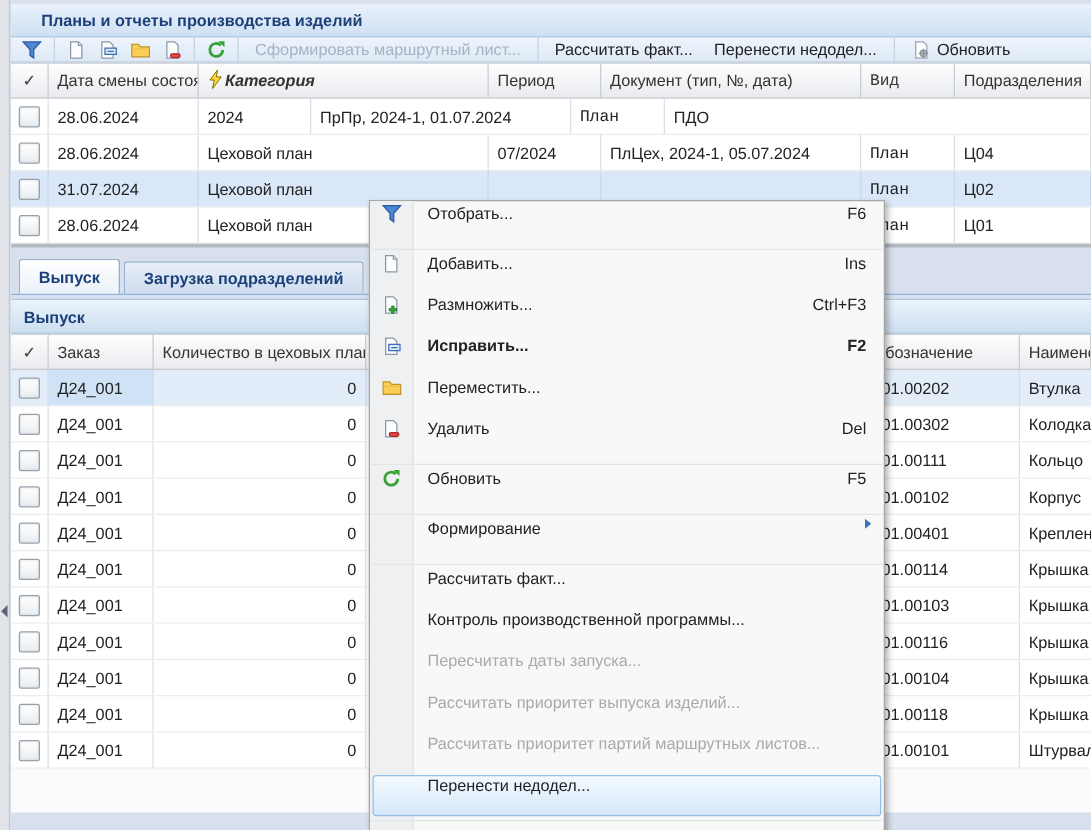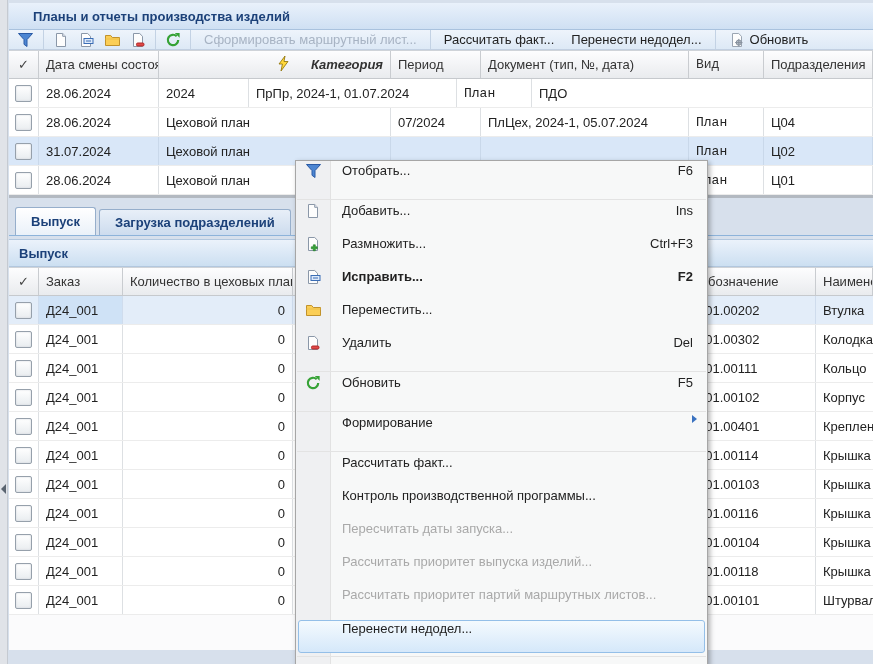--- a/index.html
+++ b/index.html
@@ -45,21 +45,21 @@
   .w-code{flex:0 0 125px;}
   .w-name{flex:1;border-right:none;}
   .sel{background:#d9e7f8;}
   .sel .td{border-right-color:#c9d8ea;}
   .sel2{background:#e3edf9;}
   .sel2 .td{border-right-color:#cfdced;}
   .focuscell{background:#cfe2f6;}
   .cb{width:15px;height:15px;border:1px solid #96a0ab;border-radius:2px;
     background:linear-gradient(#ffffff,#e9edf0);box-shadow:inset 0 0 2px #ccd2d8;}
   .checkglyph{font-weight:bold;color:#444;}
-  .cat-head{font-weight:bold;font-style:italic;gap:21px;justify-content:flex-end;}
+  .cat-head{font-weight:bold;font-style:italic;gap:1px;}
   .splitter{height:3px;background:#b3b9c1;}
   .gapchrome{height:6px;}
   
   .tabstrip{height:32px;display:flex;align-items:flex-end;padding-left:6px;
     border-bottom:1px solid #8db3da;box-sizing:border-box;}
   .tab{border:1px solid #96aecb;border-bottom:none;border-radius:3px 3px 0 0;
     padding:0 15px;display:flex;align-items:center;font-weight:bold;color:#1c4179;margin-right:3px;box-sizing:border-box;}
   .tab.active{height:28px;background:linear-gradient(#ffffff,#eaf1f9);}
   .tab.inactive{height:26px;background:linear-gradient(#e8eff8,#cddcee);}
   .sechead{height:28px;margin-top:3px;background:linear-gradient(#ebf2fb,#ccdff1);

